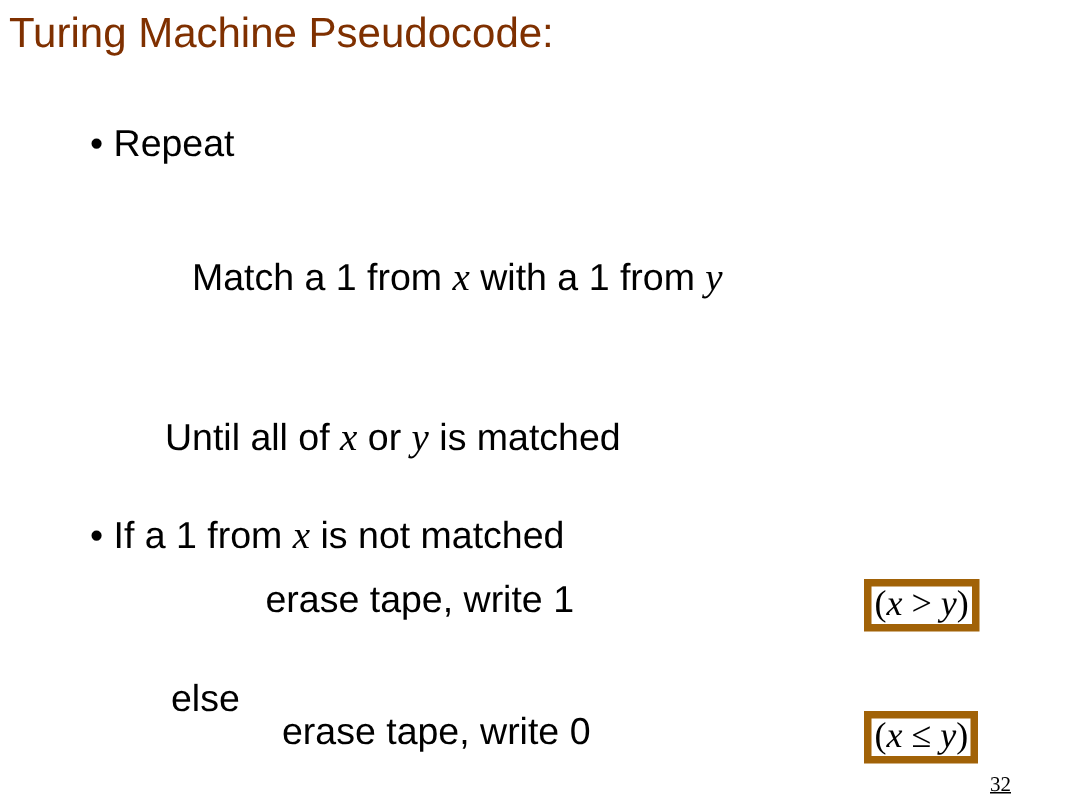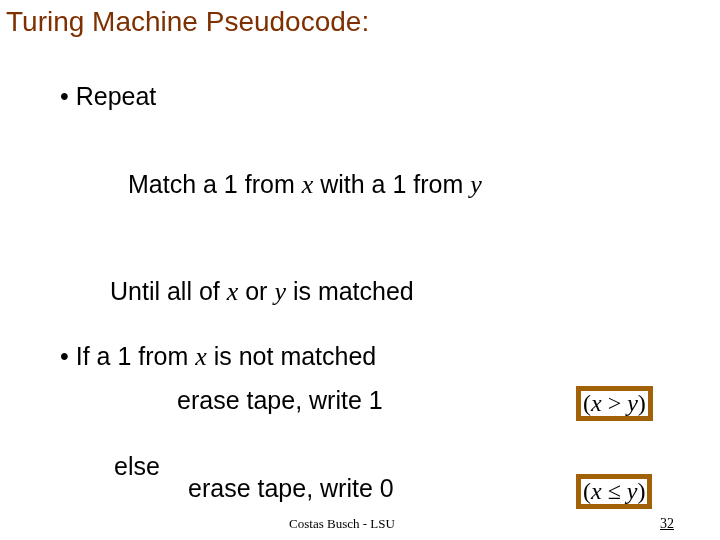--- a/index.html
+++ b/index.html
@@ -142,16 +142,15 @@
   <div class="line-erase2">erase tape, write 0</div>
 
   <div class="cond1 math-img">
     <span class="paren-group"><span>(</span><span class="it">x</span><span> &gt; </span><span class="it">y</span><span>)</span></span>
   </div>
 
   <div class="cond2 math-img">
     <span class="paren-group"><span>(</span><span class="it">x</span><span> ≤ </span><span class="it">y</span><span>)</span></span>
   </div>
 
-  <div class="footer-center">Costas Busch - LSU</div>
   <div class="footer-right">32</div>
 
 </div>
 
 </body></html>

